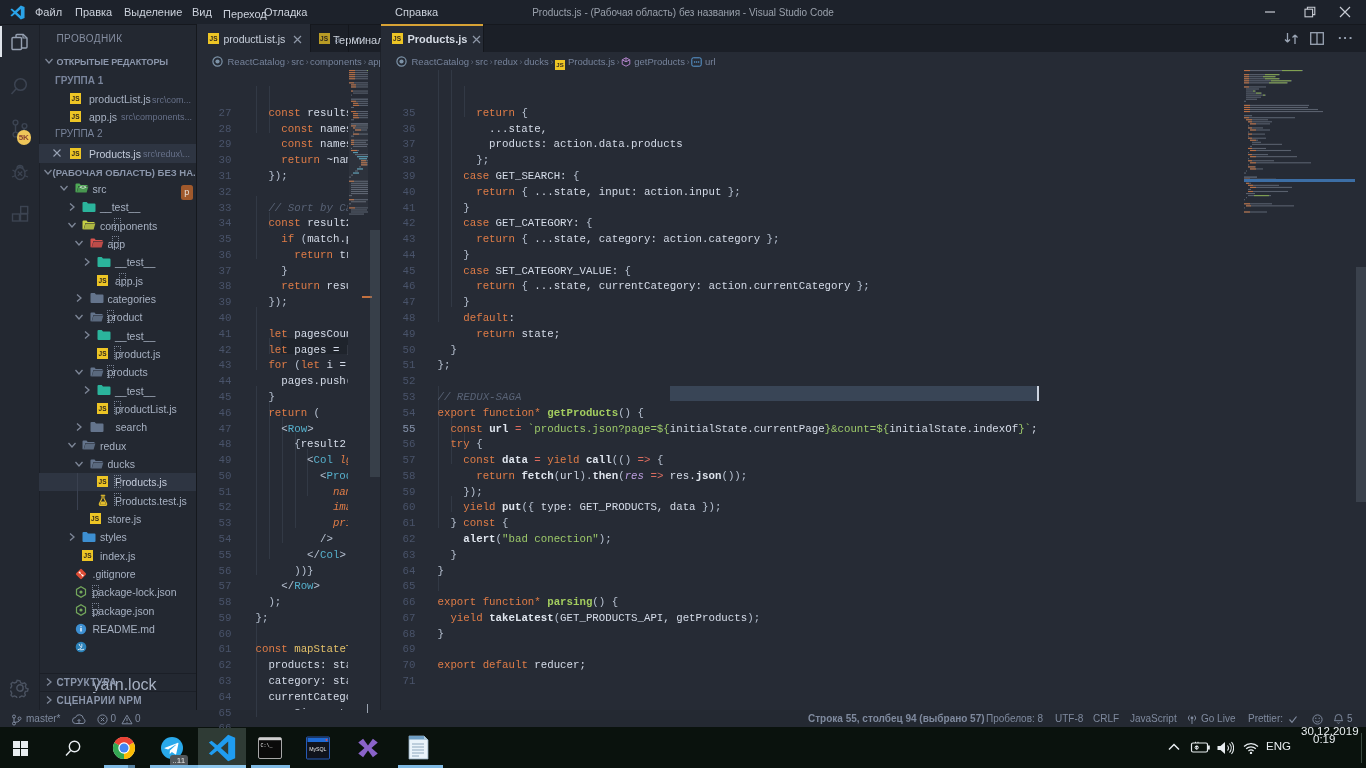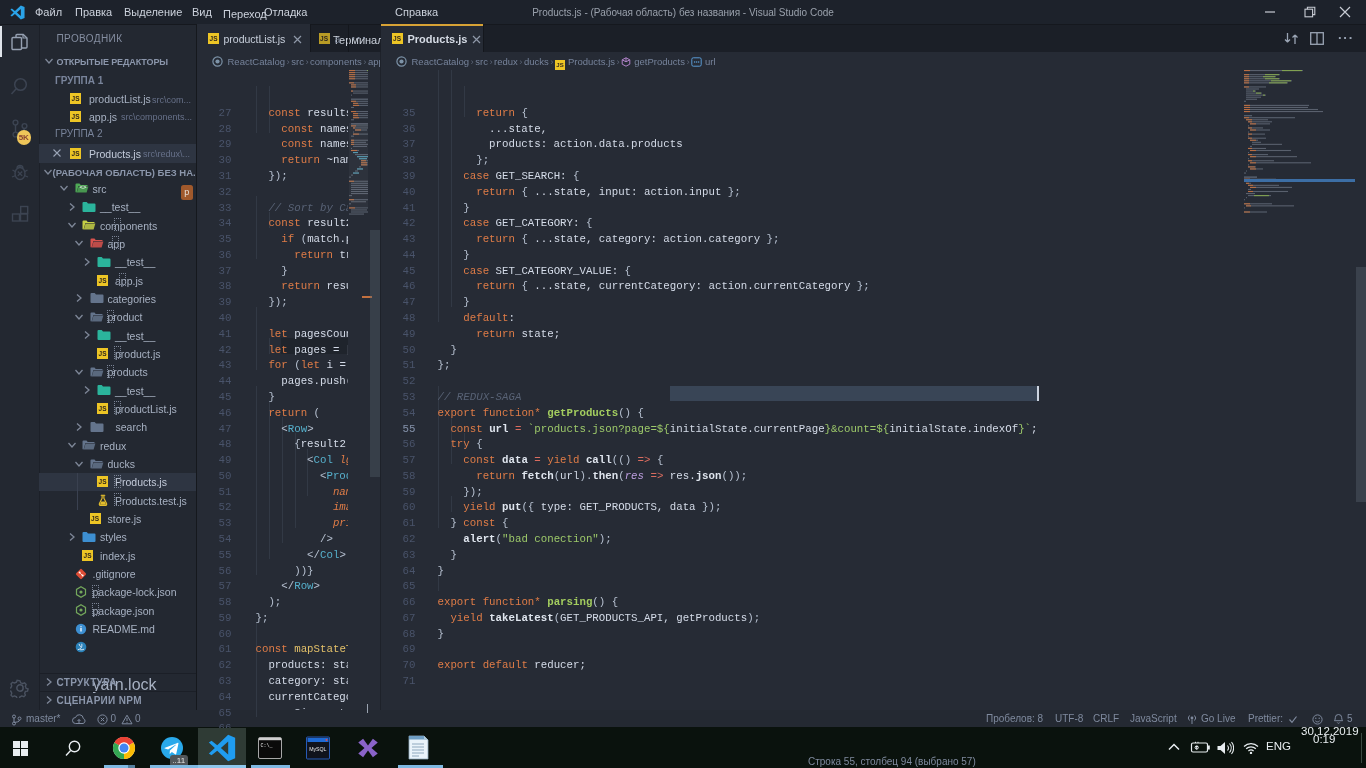--- a/index.html
+++ b/index.html
@@ -758,21 +758,21 @@
 <svg class="abs" style="left:97px;top:713.5px" width="11" height="11" viewBox="0 0 11 11">
 <circle cx="5.5" cy="5.5" r="4.6" stroke="#7f8a9e" stroke-width="1" fill="none"></circle>
 <path d="M3.8 3.8l3.4 3.4M7.2 3.8L3.8 7.2" stroke="#7f8a9e" stroke-width="1"></path>
   </svg>
 <div class="abs" style="left:110.5px;top:713px;font-size:10px;color:#7f8a9e;font-weight:normal;white-space:nowrap;">0</div>
 <svg class="abs" style="left:121px;top:713.5px" width="12" height="11" viewBox="0 0 12 11">
 <path d="M6 1.2L11 9.8H1z" stroke="#7f8a9e" stroke-width="1" fill="none"></path>
 <path d="M6 4v3M6 8v0.8" stroke="#7f8a9e" stroke-width="1"></path>
   </svg>
 <div class="abs" style="left:135px;top:713px;font-size:10px;color:#7f8a9e;font-weight:normal;white-space:nowrap;">0</div>
-<div class="abs" style="left:808px;top:713px;font-size:10px;color:#7f8a9e;font-weight:normal;white-space:nowrap;margin-top:43px;">Строка 55, столбец 94 (выбрано 57)</div>
+<div class="abs" style="left:808px;top:713px;font-size:10px;color:#7f8a9e;font-weight:bold;white-space:nowrap;">Строка 55, столбец 94 (выбрано 57)</div>
 <div class="abs" style="left:986px;top:713px;font-size:10px;color:#7f8a9e;font-weight:normal;white-space:nowrap;">Пробелов: 8</div>
 <div class="abs" style="left:1055px;top:713px;font-size:10px;color:#7f8a9e;font-weight:normal;white-space:nowrap;">UTF-8</div>
 <div class="abs" style="left:1093px;top:713px;font-size:10px;color:#7f8a9e;font-weight:normal;white-space:nowrap;">CRLF</div>
 <div class="abs" style="left:1130px;top:713px;font-size:10px;color:#7f8a9e;font-weight:normal;white-space:nowrap;">JavaScript</div>
 <svg class="abs" style="left:1186px;top:713px" width="12" height="12" viewBox="0 0 12 12">
 <circle cx="6" cy="5" r="1.4" fill="#7f8a9e"></circle>
 <path d="M3.5 7.5a3.5 3.5 0 0 1 0-5M8.5 2.5a3.5 3.5 0 0 1 0 5M6 6.5V11" stroke="#7f8a9e" stroke-width="1" fill="none"></path>
   </svg>
 <div class="abs" style="left:1201px;top:713px;font-size:10px;color:#7f8a9e;font-weight:normal;white-space:nowrap;">Go Live</div>
 <div class="abs" style="left:1248px;top:713px;font-size:10px;color:#7f8a9e;font-weight:normal;white-space:nowrap;">Prettier:</div>

